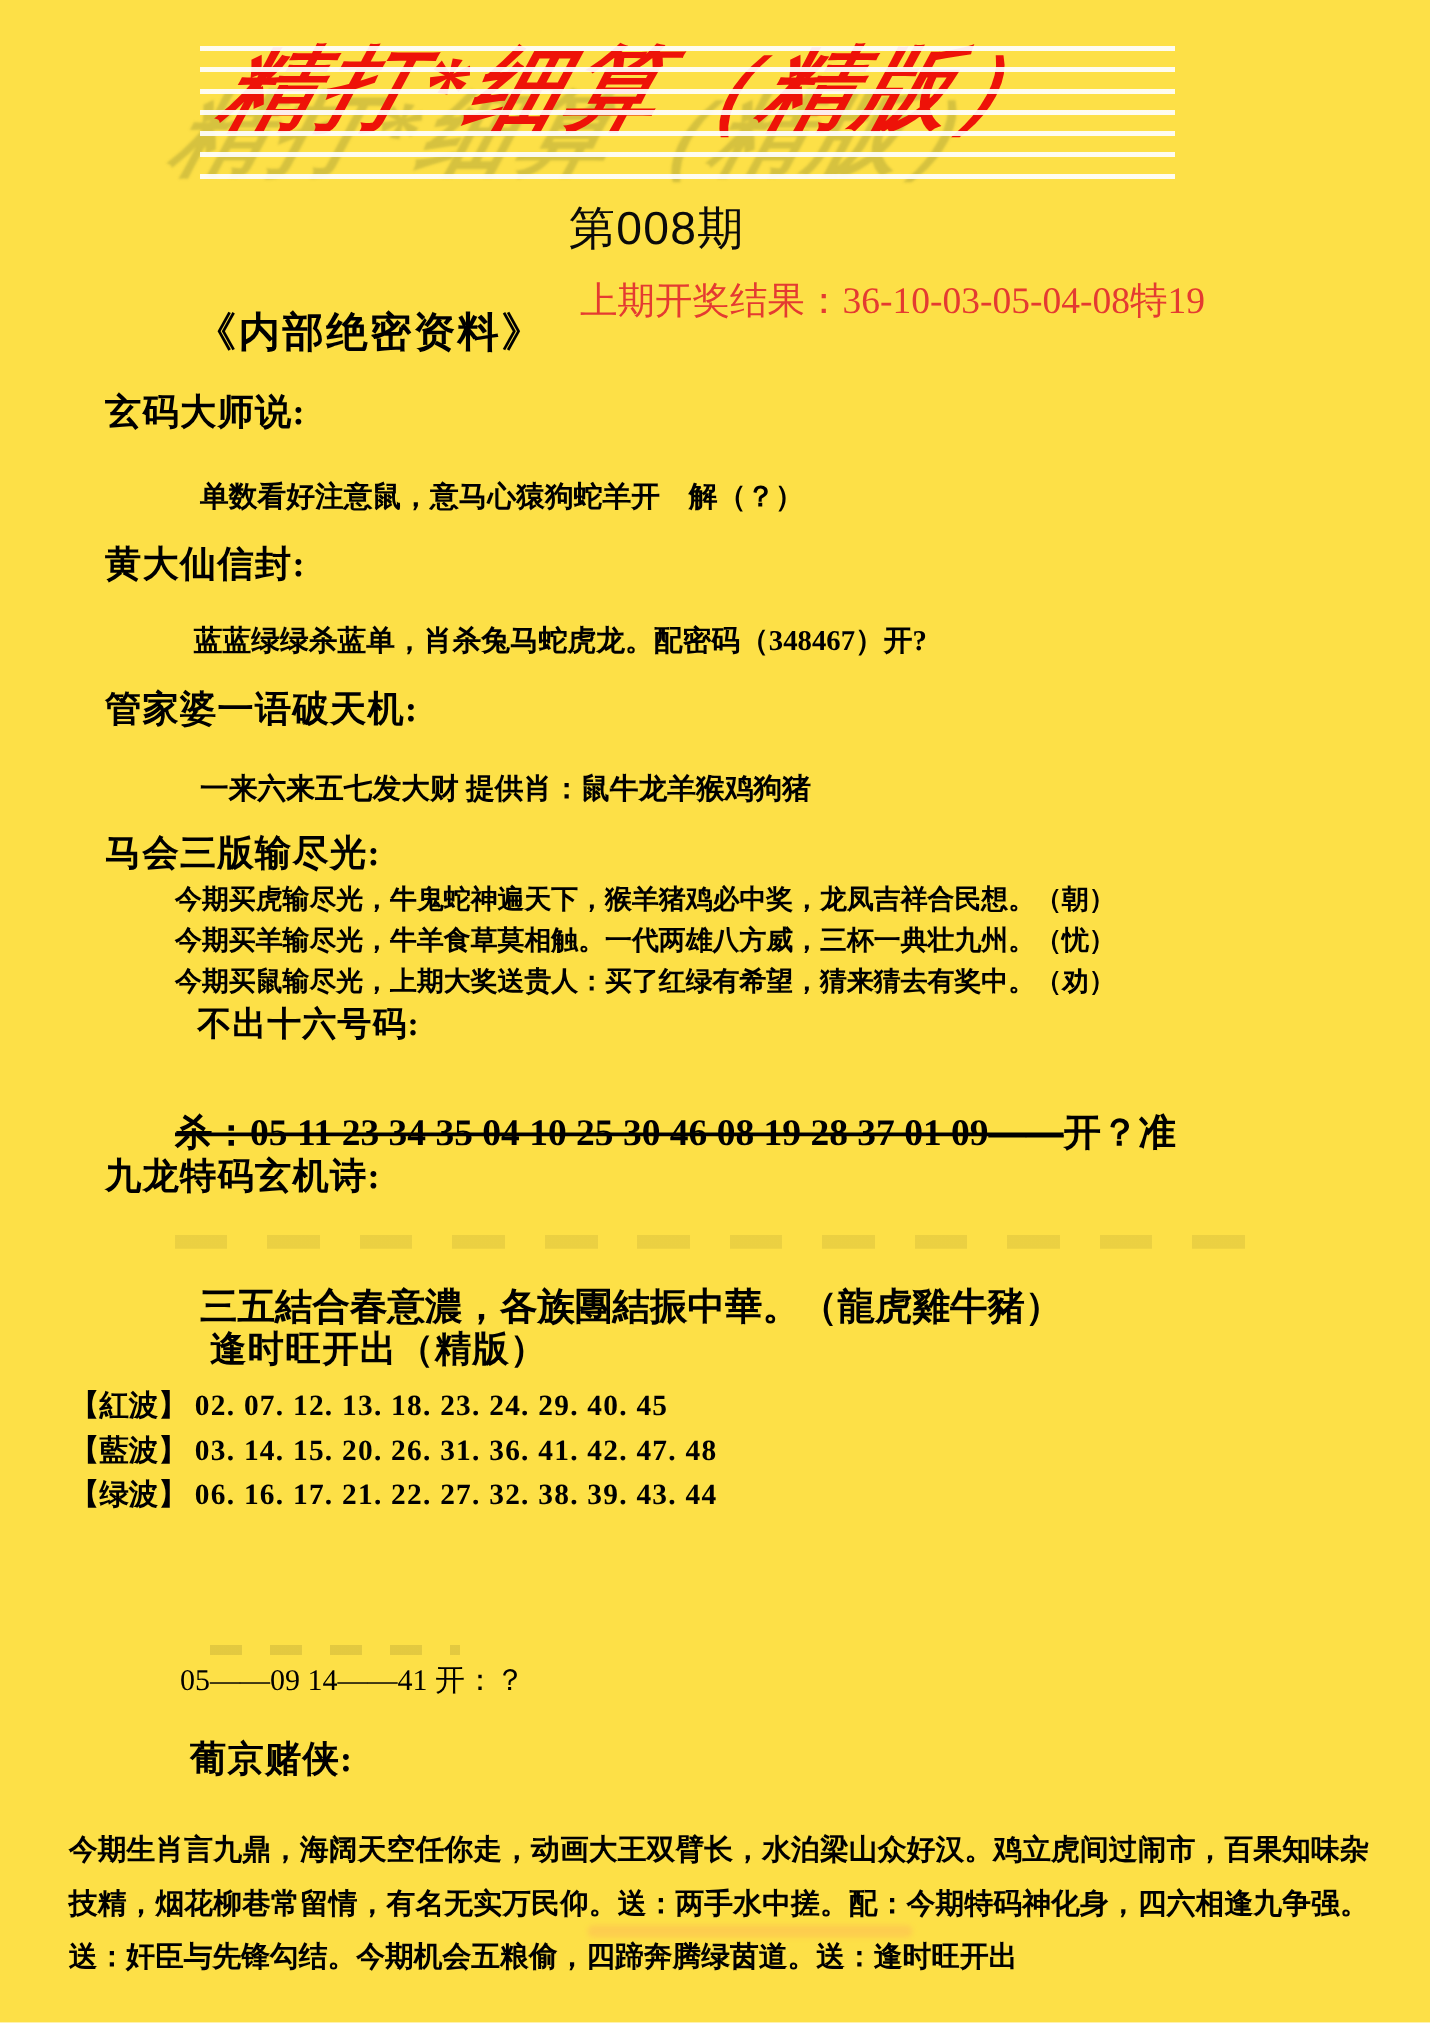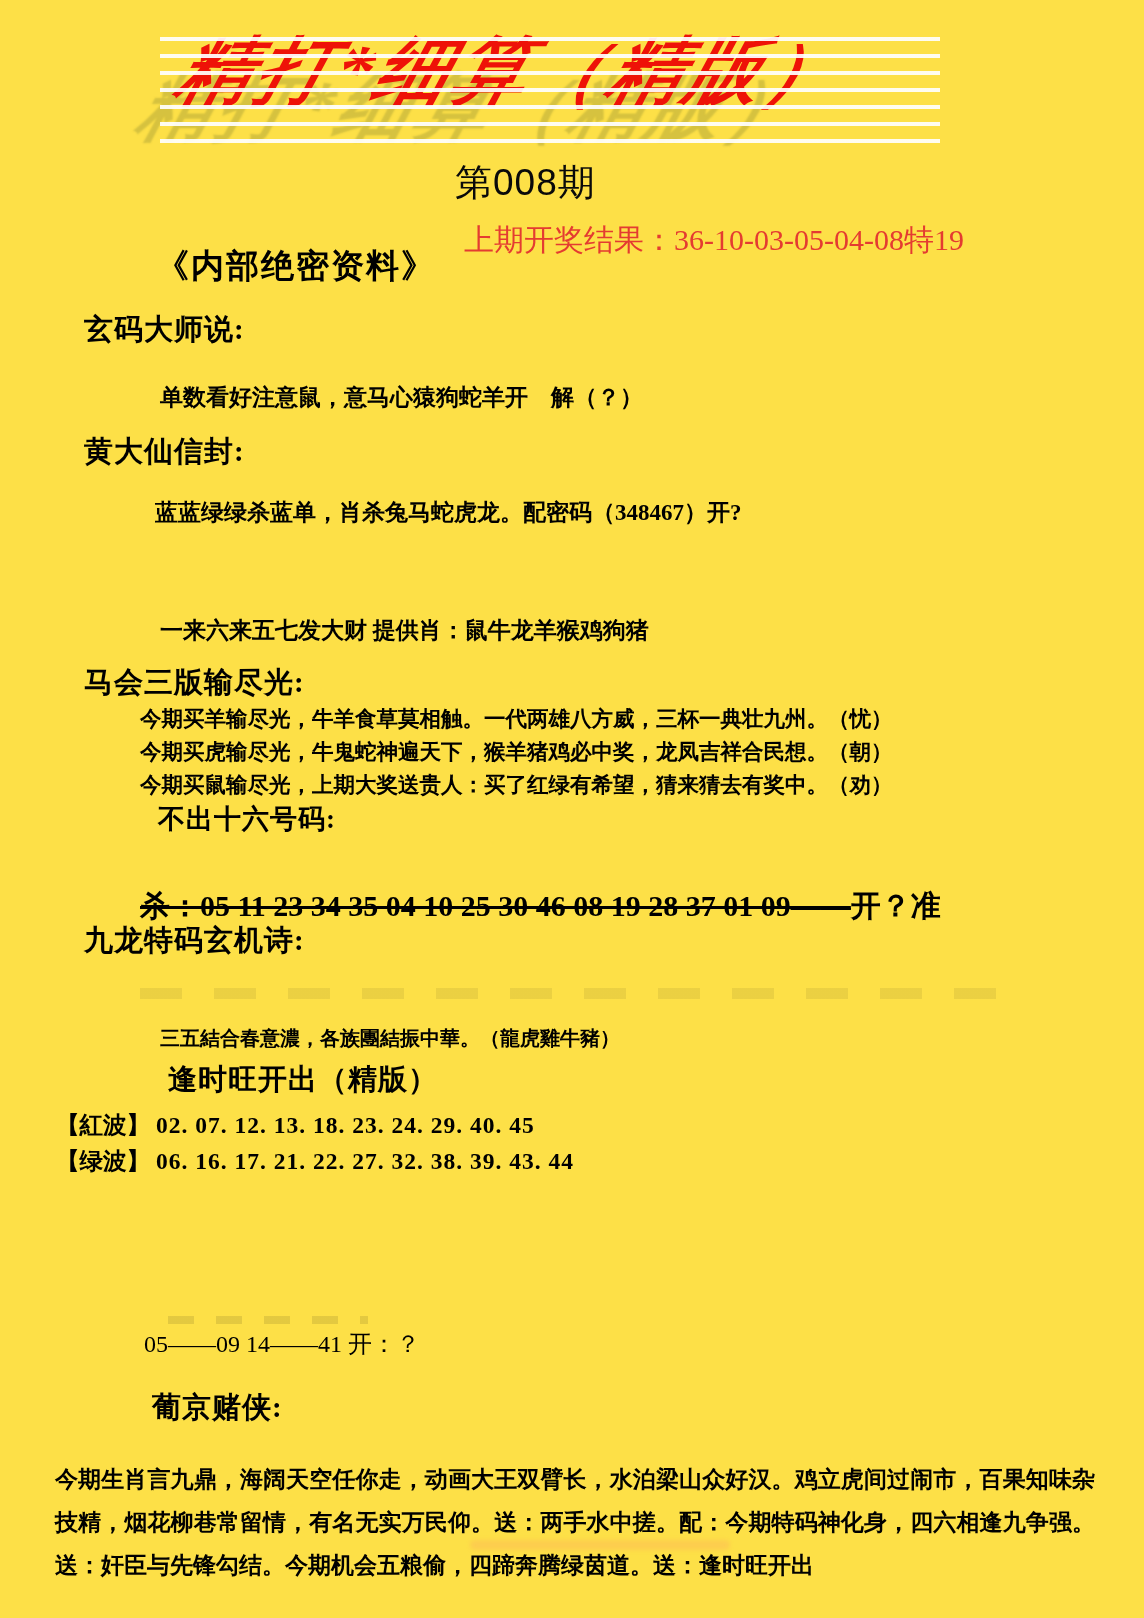--- a/index.html
+++ b/index.html
@@ -43,21 +43,21 @@
   .h-huang{left:84px;top:432px;}
   .l-huang{left:155px;top:497px;}
   .h-guan{left:84px;top:548px;}
   .l-guan{left:160px;top:615px;}
   .h-mahui{left:84px;top:663px;}
   .mahui-lines{position:absolute;left:140px;top:703px;font-size:21.5px;font-weight:700;line-height:33px;white-space:nowrap;}
   .h-sixteen{left:158px;top:801px;font-size:27px;}
   .kill{position:absolute;left:140px;top:886px;font-size:30px;font-weight:700;white-space:nowrap;}
   .kill .struck{text-decoration:line-through;text-decoration-thickness:2.5px;}
   .h-jiulong{left:84px;top:921px;}
-  .poem{left:160px;top:1025px;font-size:20px;font-weight:700;}
+  .poem{left:160px;top:1025px;font-size:30px;font-weight:700;}
   .h-zhongte{left:168px;top:1060px;font-size:29px;font-weight:700;}
   .waves{position:absolute;left:56px;top:1108px;font-size:23.5px;line-height:35.5px;white-space:nowrap;}
   .waves .wl{font-weight:700;}
   .waves .wn{font-weight:600;letter-spacing:1px;}
   .h-baixj{left:178px;top:1209px;font-size:29px;font-weight:700;}
   .seg-line{left:144px;top:1328px;font-size:24px;font-weight:500;}
   .h-pujing{left:152px;top:1388px;}
   .pujing-par{
     position:absolute;left:55px;top:1458px;width:1040px;
     font-size:23px;font-weight:700;line-height:43px;text-align:justify;
@@ -82,41 +82,43 @@
   <div class="issue">第008期</div>
   <div class="last-result">上期开奖结果：36-10-03-05-04-08特19</div>
   <div class="secret">《内部绝密资料》</div>
 
   <div class="h h-master">玄码大师说:</div>
   <div class="line l-master">单数看好注意鼠，意马心猿狗蛇羊开　解（？）</div>
 
   <div class="h h-huang">黄大仙信封:</div>
   <div class="line l-huang">蓝蓝绿绿杀蓝单，肖杀兔马蛇虎龙。配密码（348467）开?</div>
 
+  <div class="h h-guan">管家婆一语破天机:</div>
   <div class="line l-guan">一来六来五七发大财 提供肖：鼠牛龙羊猴鸡狗猪</div>
 
   <div class="h h-mahui">马会三版输尽光:</div>
   <div class="mahui-lines">
+    <div>今期买虎输尽光，牛鬼蛇神遍天下，猴羊猪鸡必中奖，龙凤吉祥合民想。（朝）</div>
     <div>今期买羊输尽光，牛羊食草莫相触。一代两雄八方威，三杯一典壮九州。（忧）</div>
-    <div>今期买虎输尽光，牛鬼蛇神遍天下，猴羊猪鸡必中奖，龙凤吉祥合民想。（朝）</div>
     <div>今期买鼠输尽光，上期大奖送贵人：买了红绿有希望，猜来猜去有奖中。（劝）</div>
   </div>
 
   <div class="h h-sixteen">不出十六号码:</div>
   <div class="kill">
     <span class="struck">杀：05 11 23 34 35 04 10 25 30 46 08 19 28 37 01 09——</span><span>开？准</span>
   </div>
 
   <div class="h h-jiulong">九龙特码玄机诗:</div>
   <div class="ghost ghost-a"></div>
   <div class="line poem">三五結合春意濃，各族團結振中華。（龍虎雞牛豬）</div>
 
   <div class="h h-zhongte">逢时旺开出（精版）</div>
   <div class="waves">
     <div><span class="wl">【紅波】</span> <span class="wn">02. 07. 12. 13. 18. 23. 24. 29. 40. 45</span></div>
+    <div><span class="wl">【藍波】</span> <span class="wn">03. 14. 15. 20. 26. 31. 36. 41. 42. 47. 48</span></div>
     <div><span class="wl">【绿波】</span> <span class="wn">06. 16. 17. 21. 22. 27. 32. 38. 39. 43. 44</span></div>
   </div>
 
   <div class="ghost ghost-b"></div>
   <div class="line seg-line">05——09 14——41 开：？</div>
 
   <div class="h h-pujing">葡京赌侠:</div>
   <div class="pujing-par">今期生肖言九鼎，海阔天空任你走，动画大王双臂长，水泊梁山众好汉。鸡立虎间过闹市，百果知味杂技精，烟花柳巷常留情，有名无实万民仰。送：两手水中搓。配：今期特码神化身，四六相逢九争强。送：奸臣与先锋勾结。今期机会五粮偷，四蹄奔腾绿茵道。送：逢时旺开出</div>
   <div class="ghost ghost-c"></div>
 

